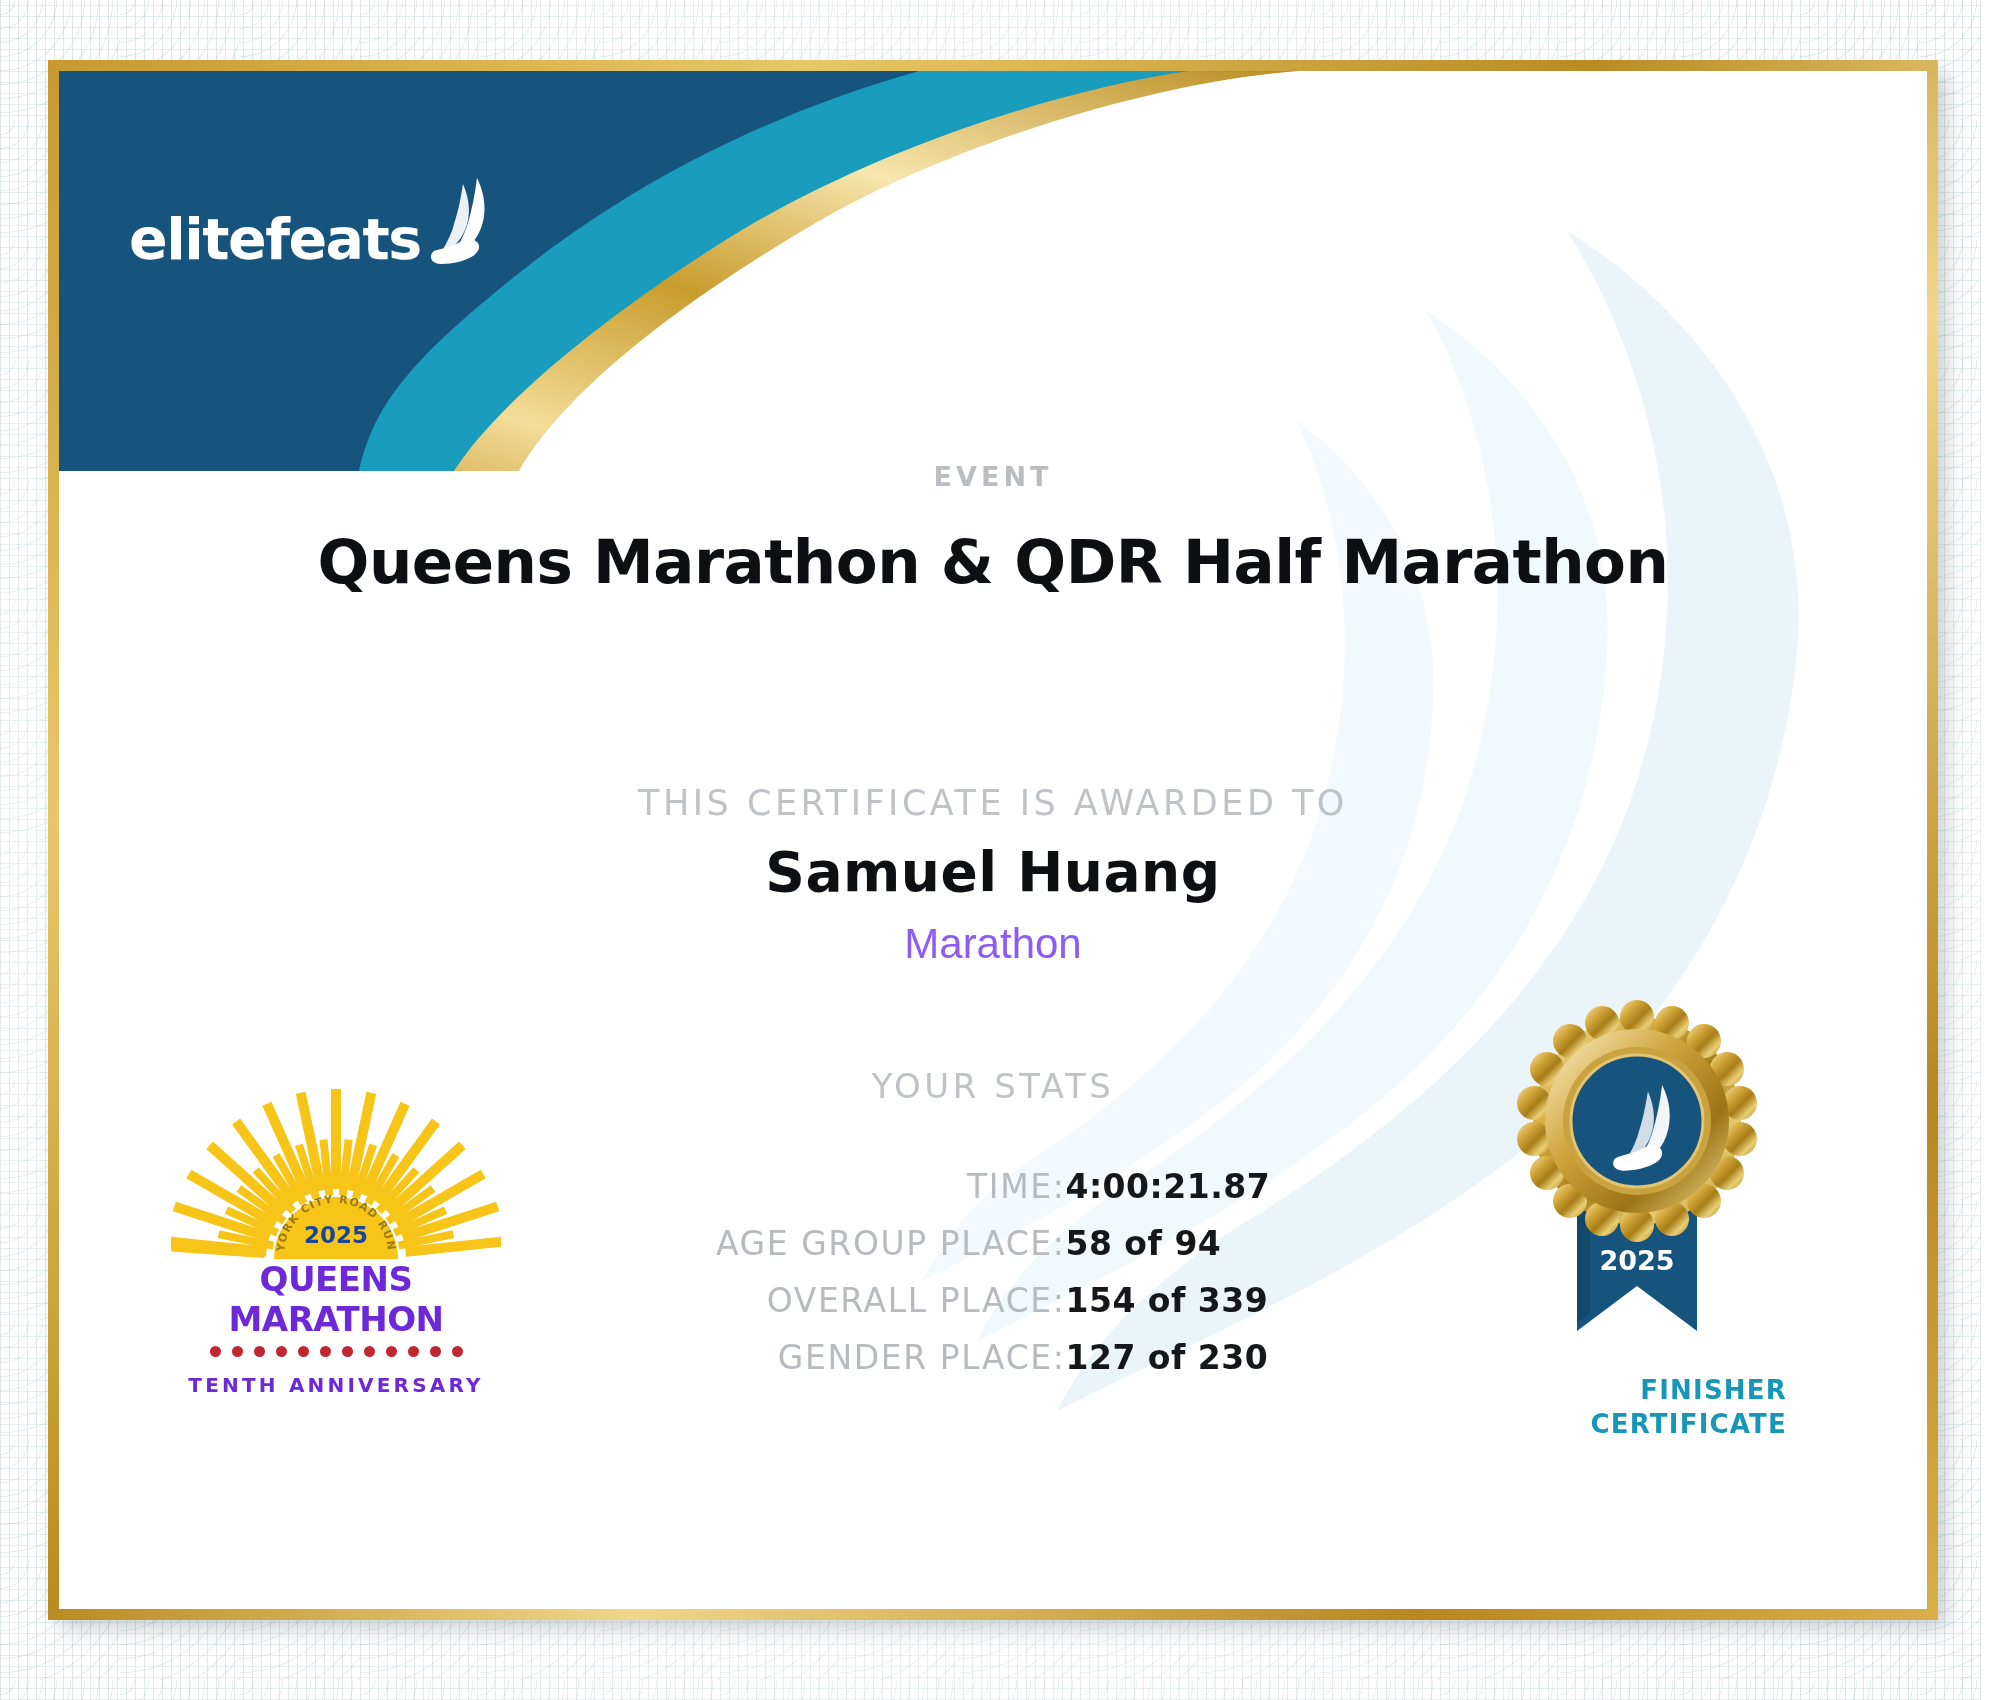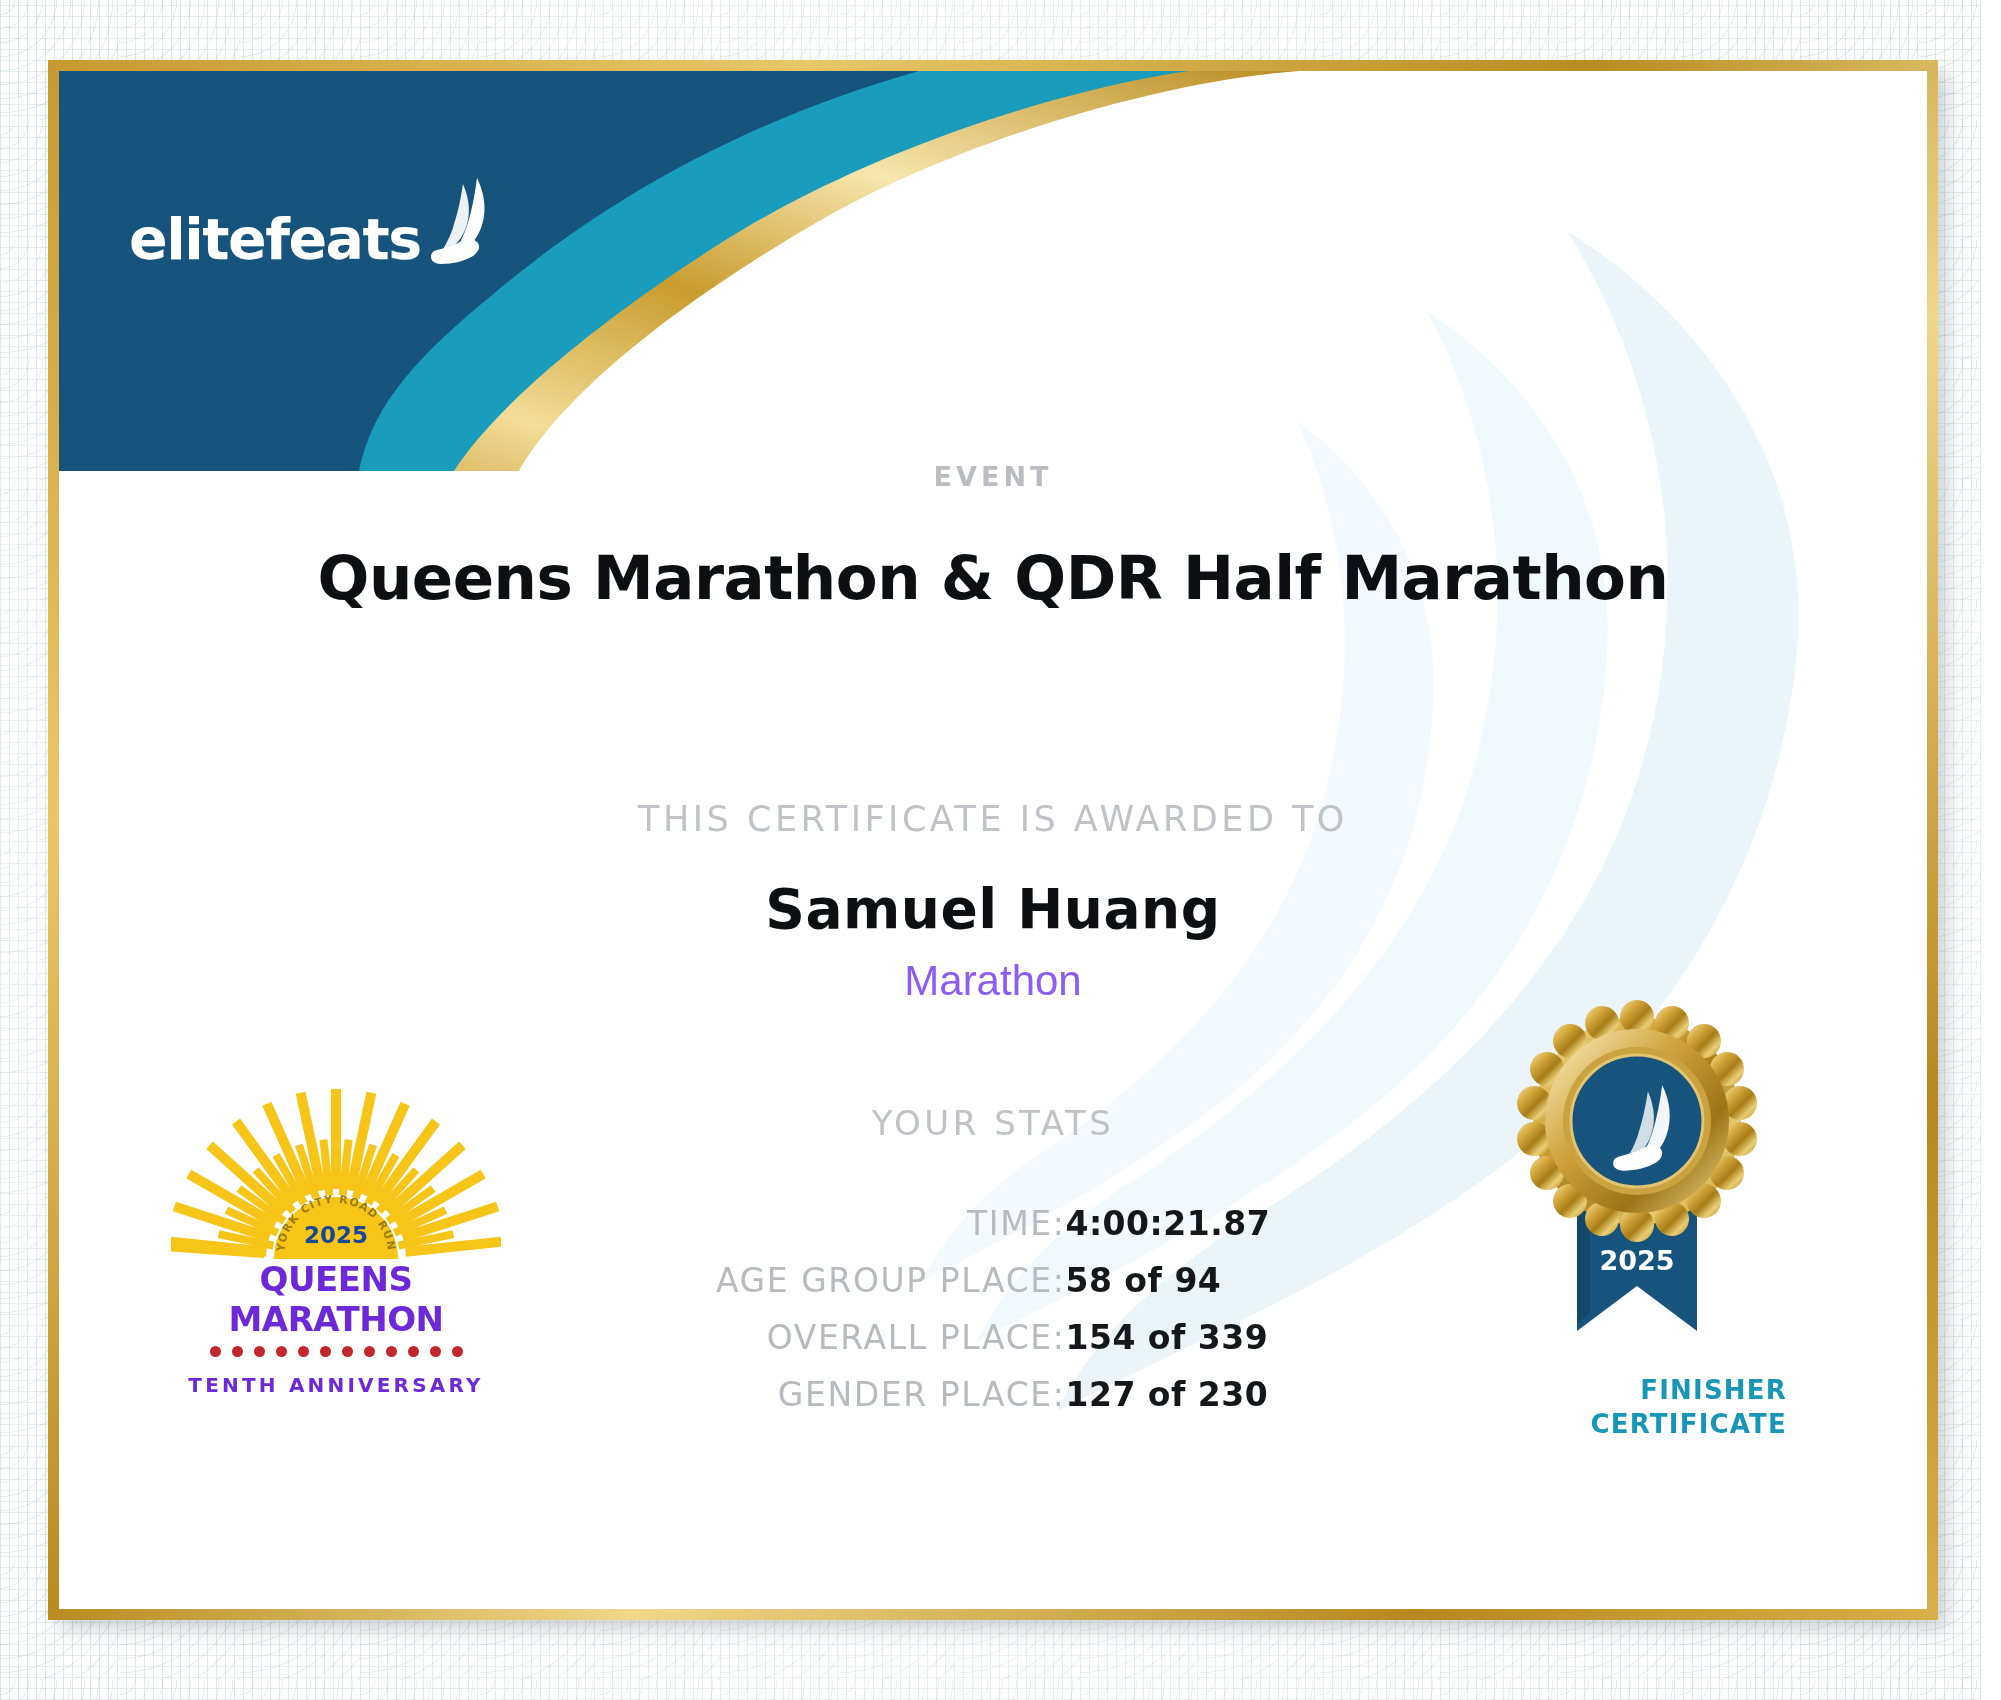--- a/index.html
+++ b/index.html
@@ -111,37 +111,37 @@
   }
   .kicker {
     font-family: "DejaVu Sans", sans-serif;
     font-size: 27px;
     letter-spacing: 4px;
     color: #b9bcc0;
     font-weight: 600;
     text-align: center;
   }
   .event-title {
-    margin-top: 50px;
+    margin-top: 34px;
     font-family: "DejaVu Sans", sans-serif;
     font-size: 61px;
     font-weight: bold;
     letter-spacing: -0.5px;
     color: #0e0f12;
   }
   .awarded-label {
     margin-top: 186px;
     font-family: "DejaVu Sans", sans-serif;
     font-size: 35px;
     letter-spacing: 3.5px;
     color: #bfc2c6;
     font-weight: 500;
   }
   .recipient {
-    margin-top: 38px;
+    margin-top: 17px;
     font-family: "DejaVu Sans", sans-serif;
     font-size: 55px;
     font-weight: bold;
     letter-spacing: 0.5px;
     color: #0e0f12;
   }
   .division {
     margin-top: 16px;
     font-family: "Liberation Sans", sans-serif;
     font-size: 42px;

